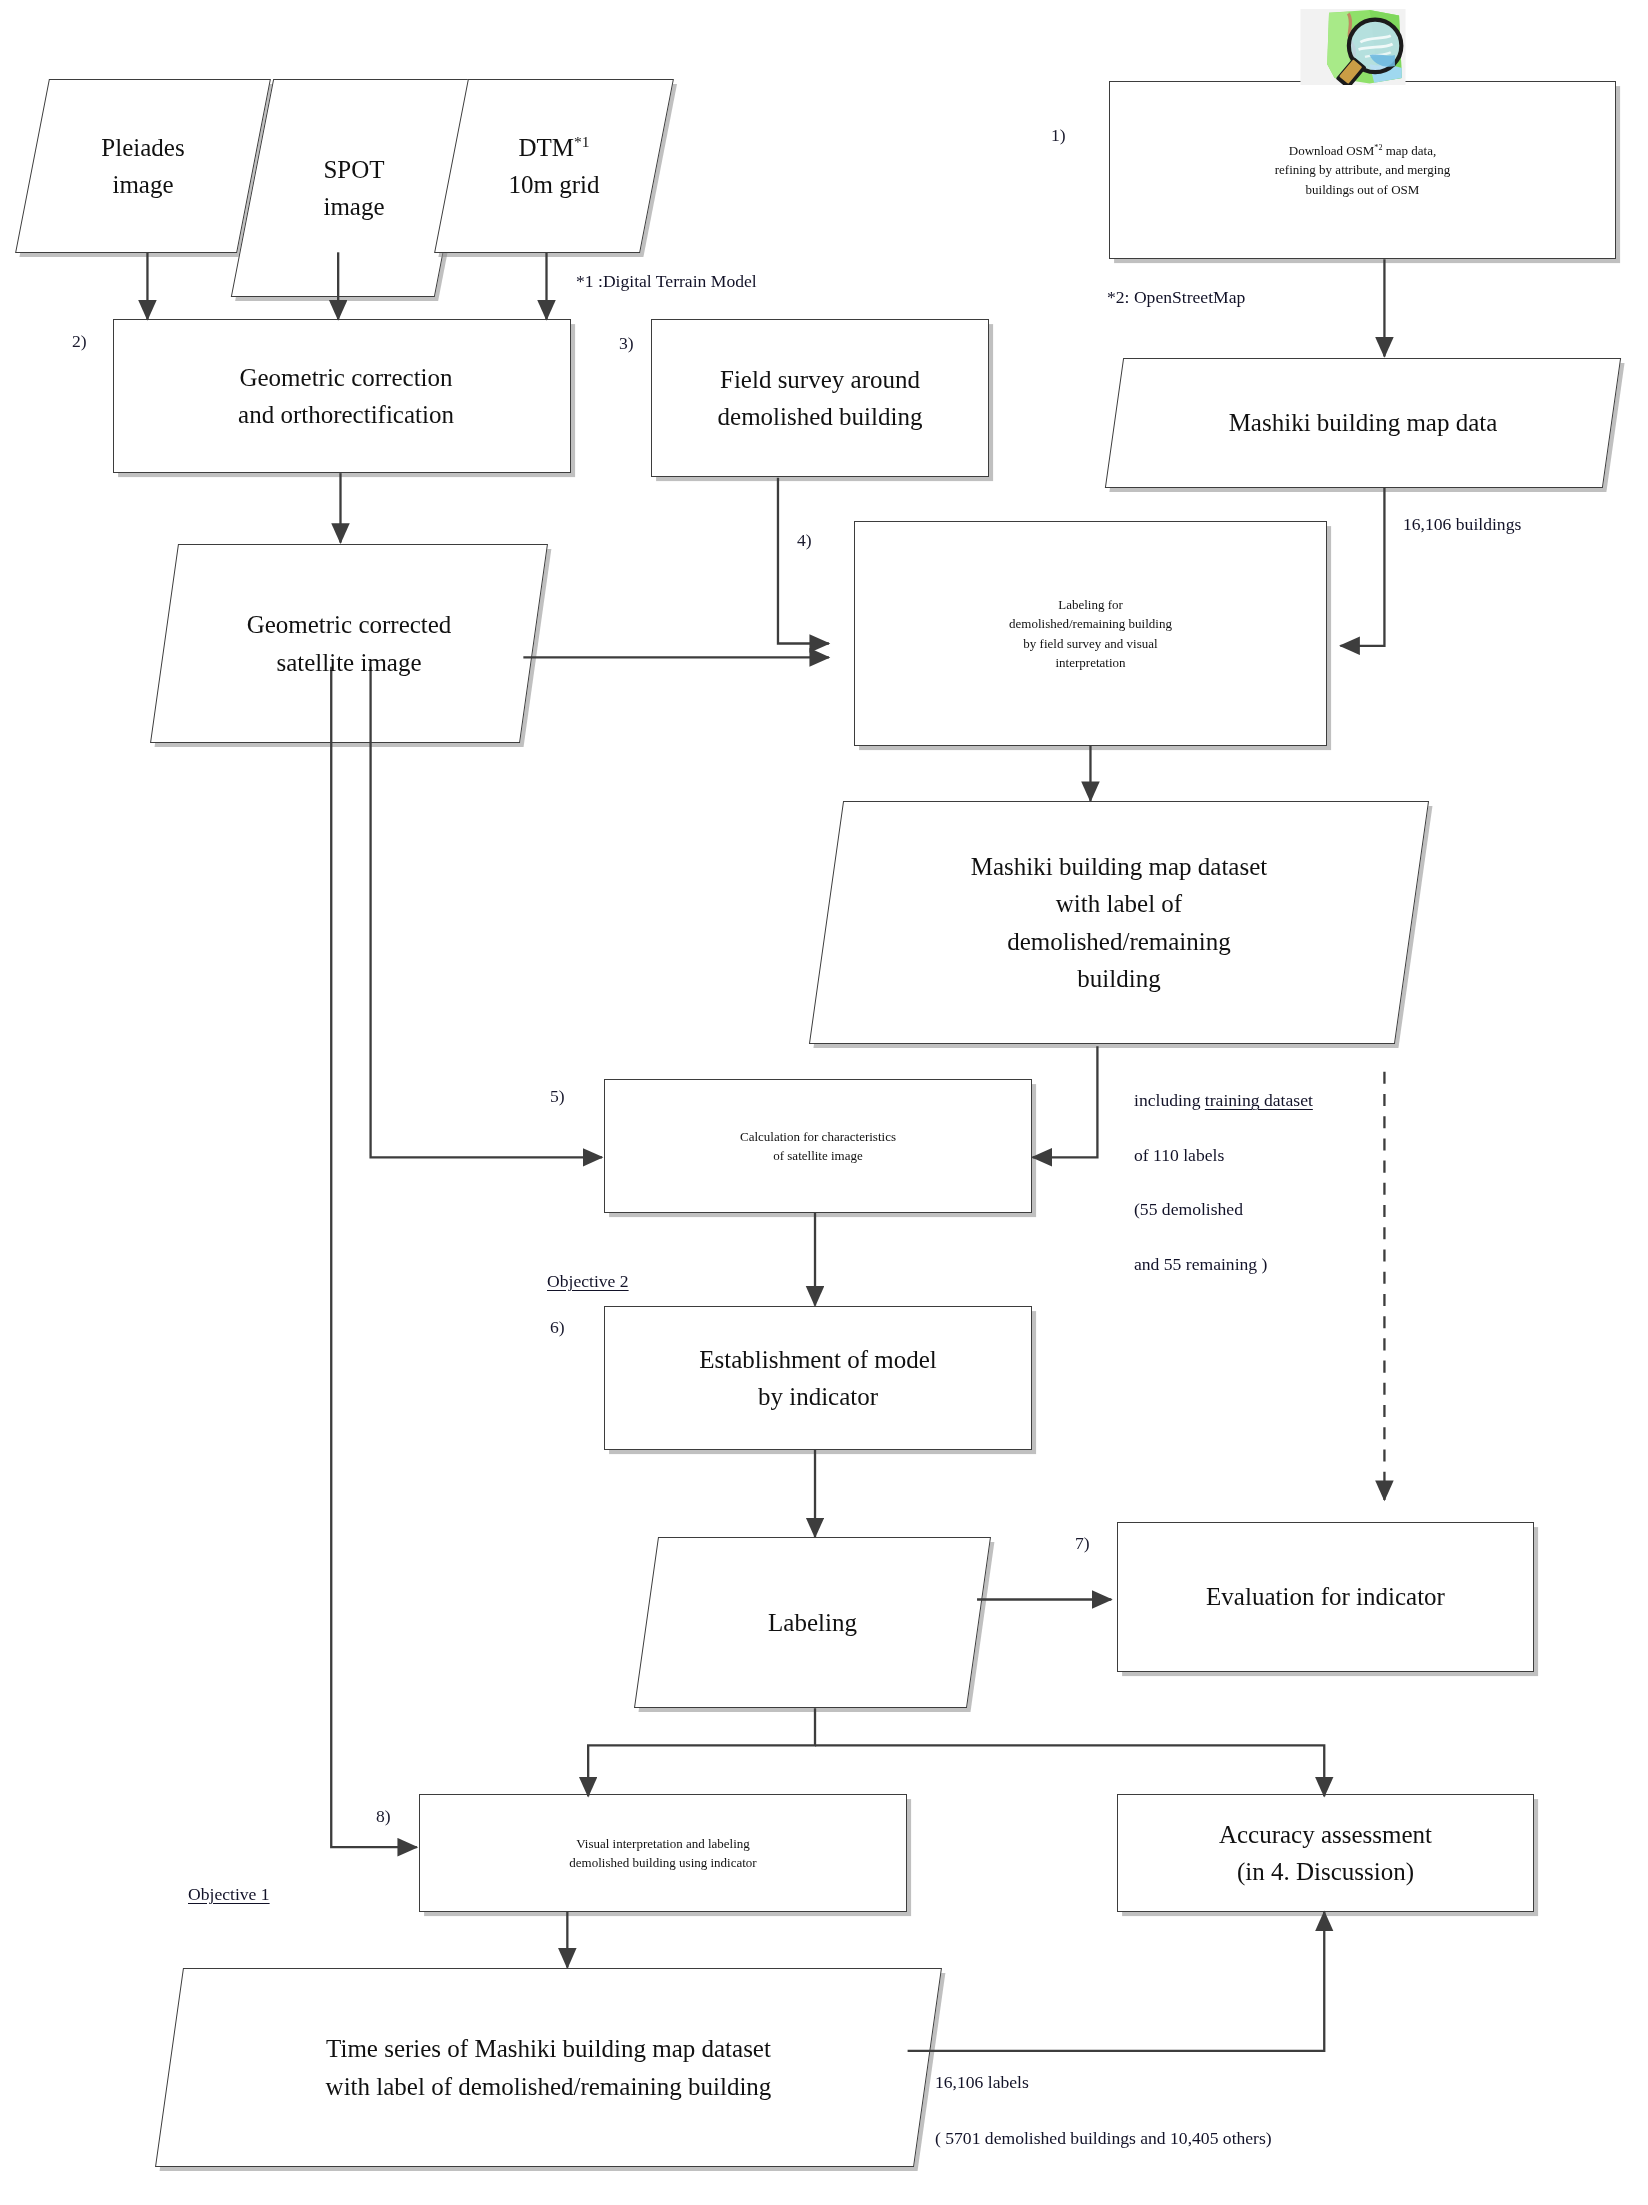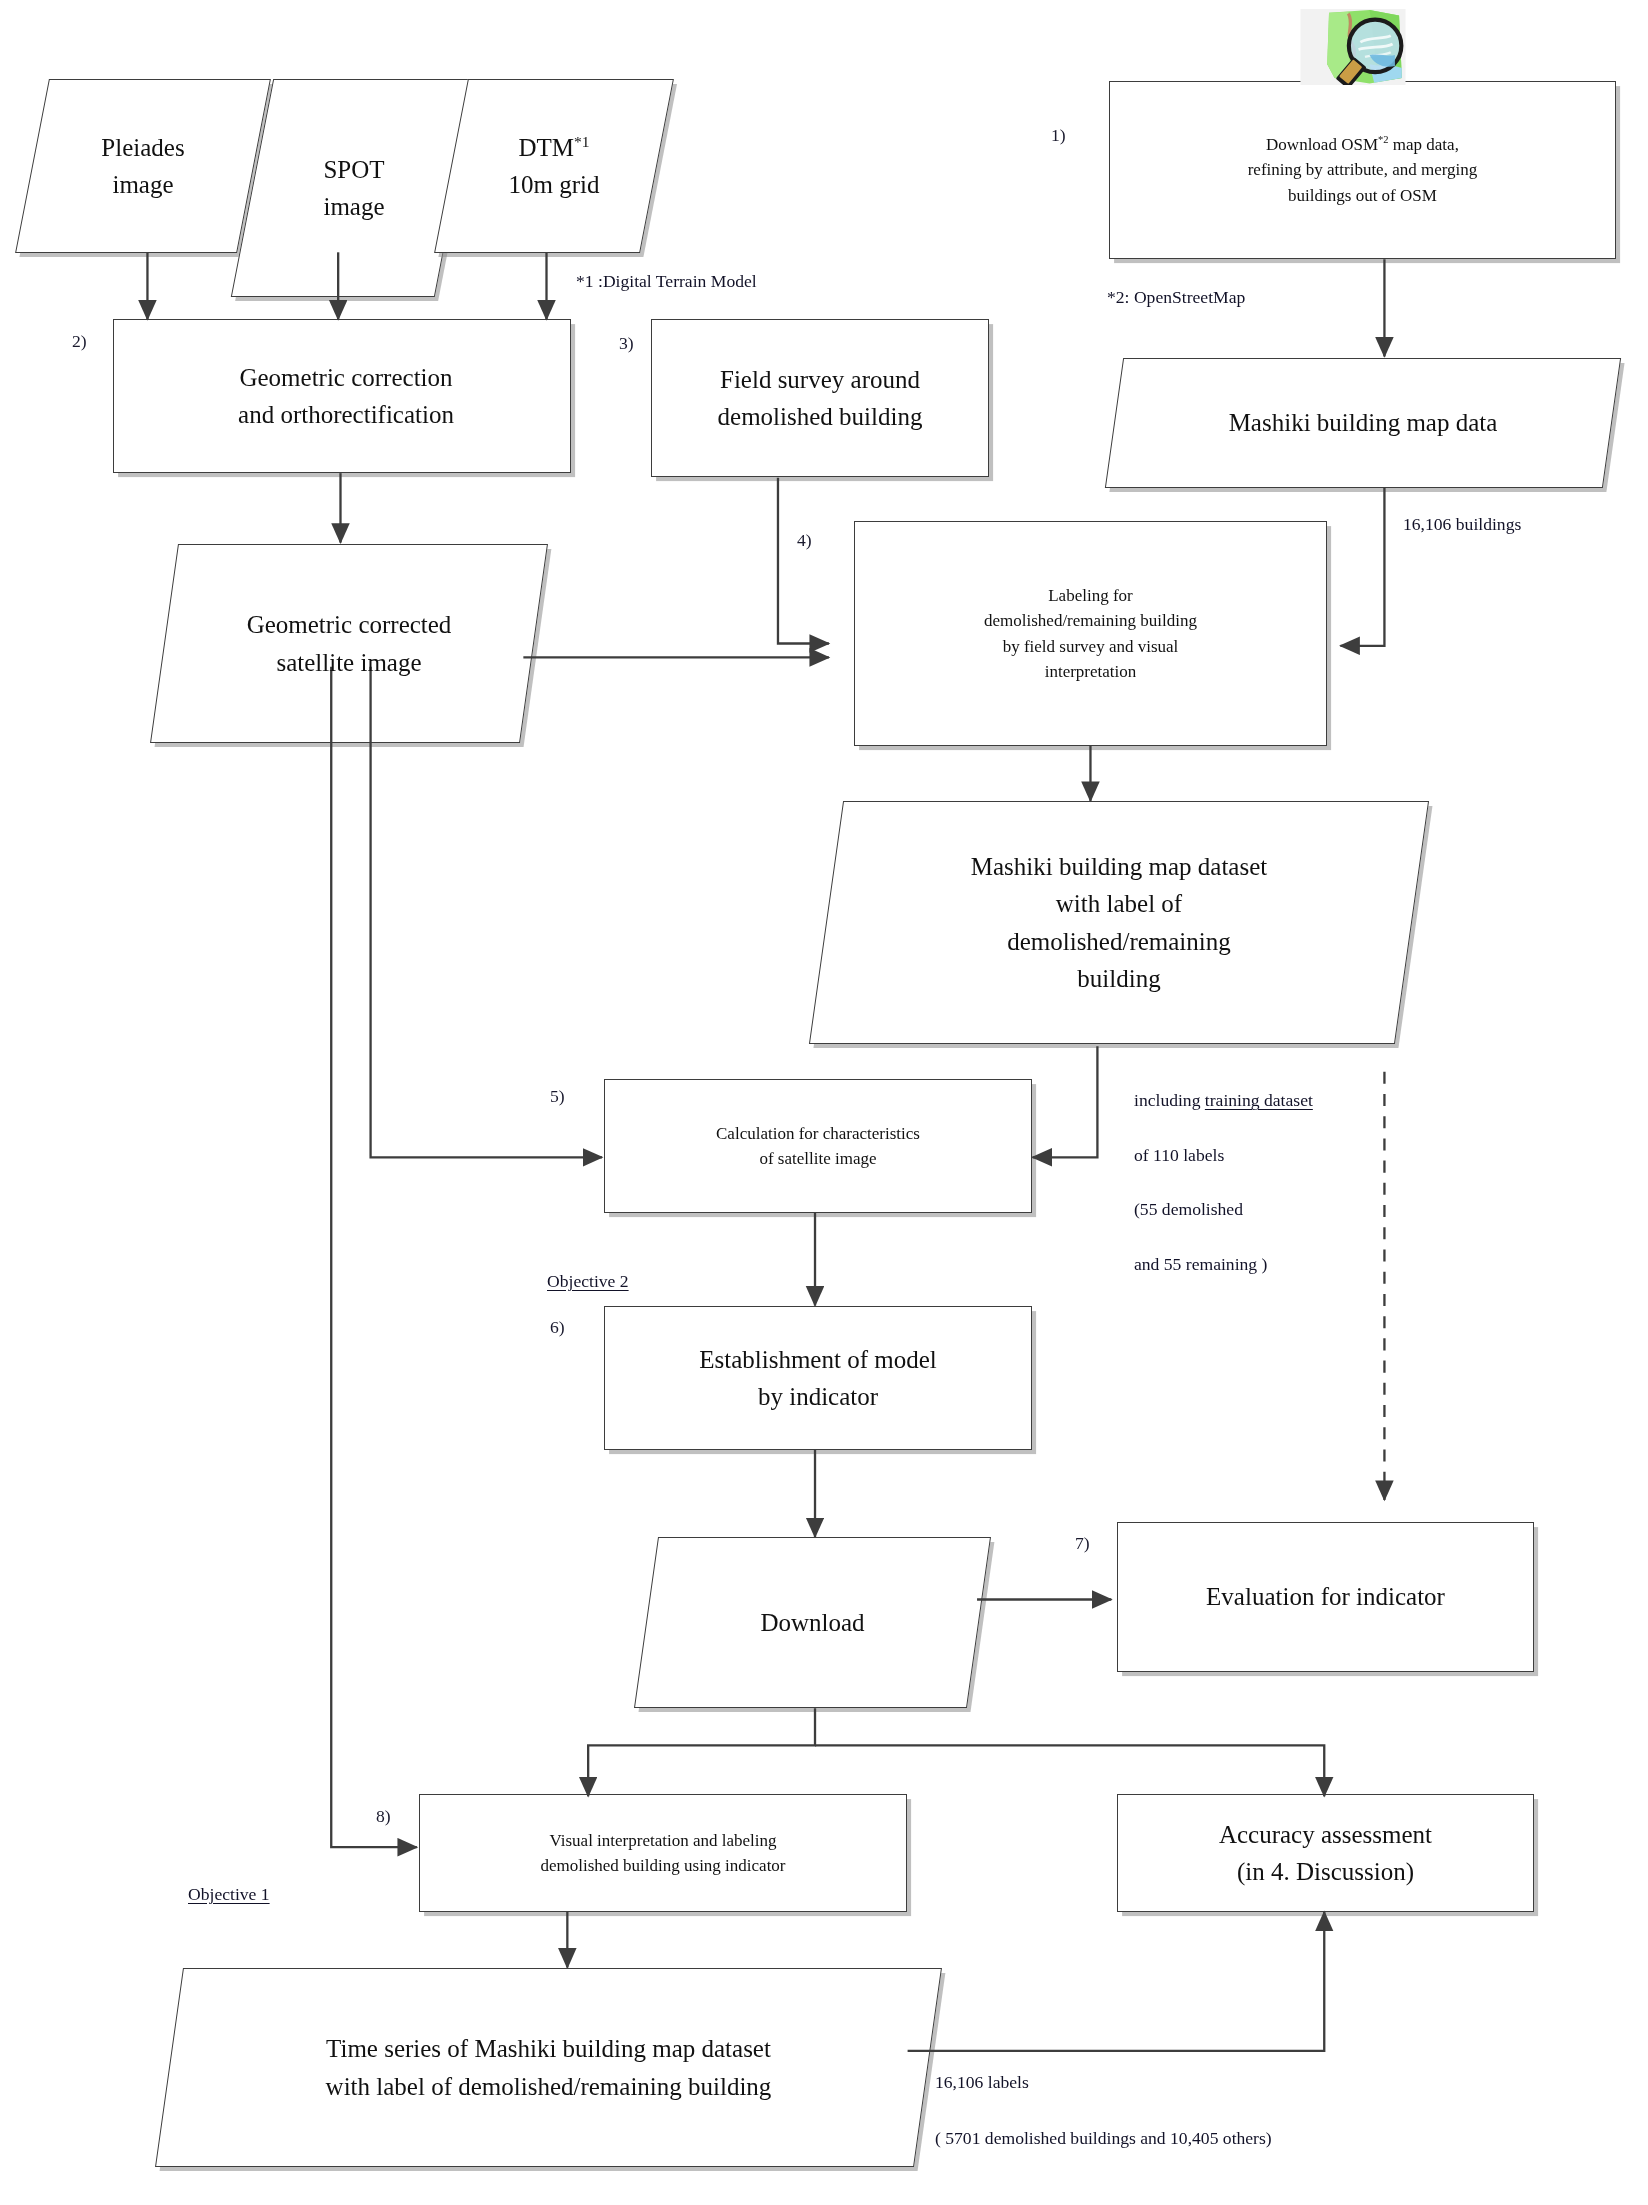--- a/index.html
+++ b/index.html
@@ -29,21 +29,21 @@
   
   .anno{position:absolute;font-size:17.6px;line-height:1.45;color:#121228;z-index:6;white-space:pre-line;}
   .anno.underline{text-decoration:underline;text-underline-offset:3.2px;}
   .u{text-decoration:underline;text-underline-offset:2.8px;}
 
   
   #wires{position:absolute;left:0;top:0;width:1649px;height:2205px;z-index:1;}
 
   
   .mapicon{position:absolute;z-index:7;}
-  .f40{font-size:17px;}
+  .f40{font-size:13px;}
   .f42{font-size:25px;}
   sup{font-size:.62em;vertical-align:super;}
 </style>
 </head>
 <body>
 
 <div id="stage">
 
   <svg id="wires" viewBox="0 0 3561 4763">
     <defs>
@@ -228,21 +228,21 @@
 
   <div class="node rect" style="left:604px;top:1306px;width:428px;height:144px;">
     <div class="txt f42">
       <span>Establishment  of model</span><br>
       <span>by indicator</span>
     </div>
   </div>
 
   <div class="node para" style="left:646px;top:1537px;width:333px;height:171px;">
     <div class="shape"></div>
-    <div class="txt f42">Download</div>
+    <div class="txt f42">Labeling</div>
   </div>
 
   <div class="steplabel" style="left:1075px;top:1533px;">7)</div>
 
   <div class="node rect" style="left:1117px;top:1522px;width:417px;height:150px;">
     <div class="txt f42">Evaluation  for indicator</div>
   </div>
 
   <div class="steplabel" style="left:376px;top:1806px;">8)</div>
 

